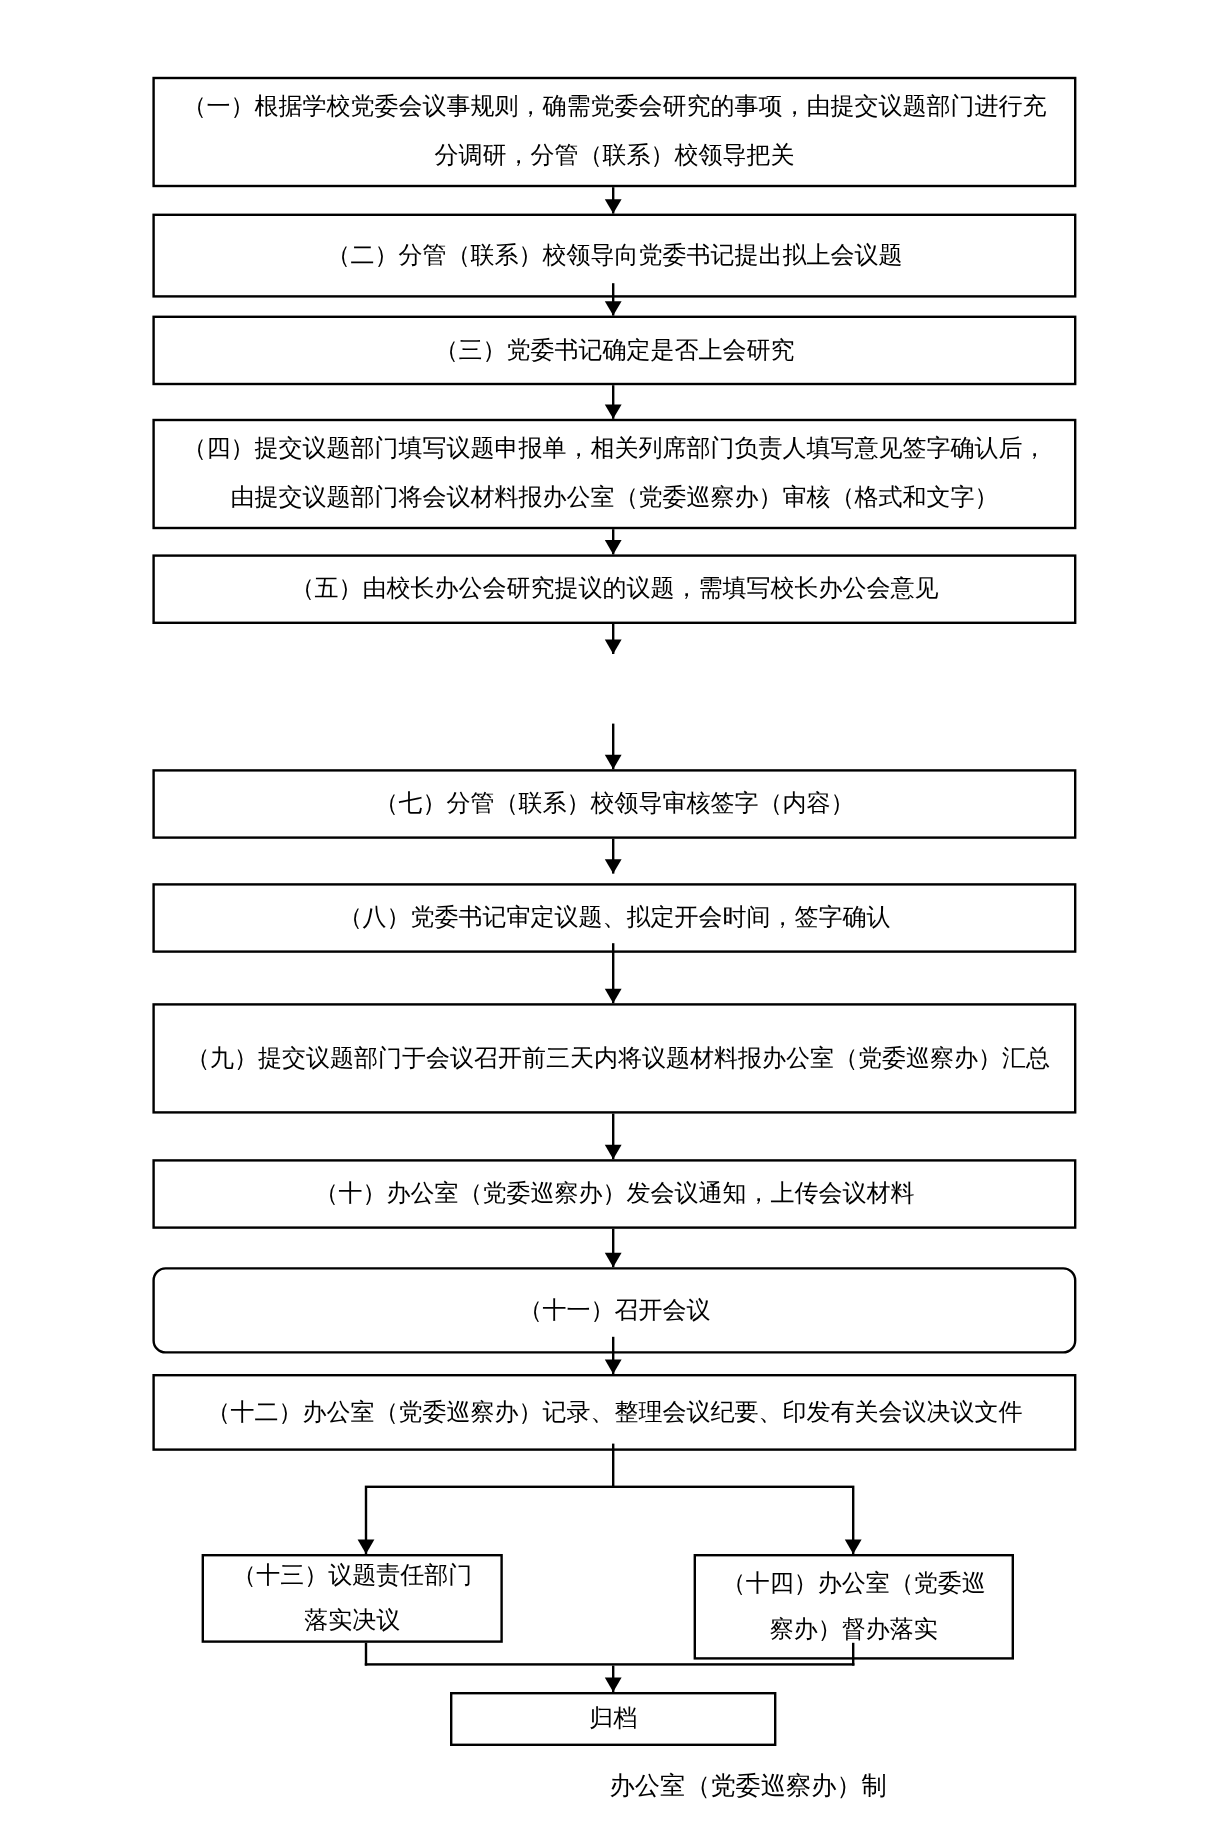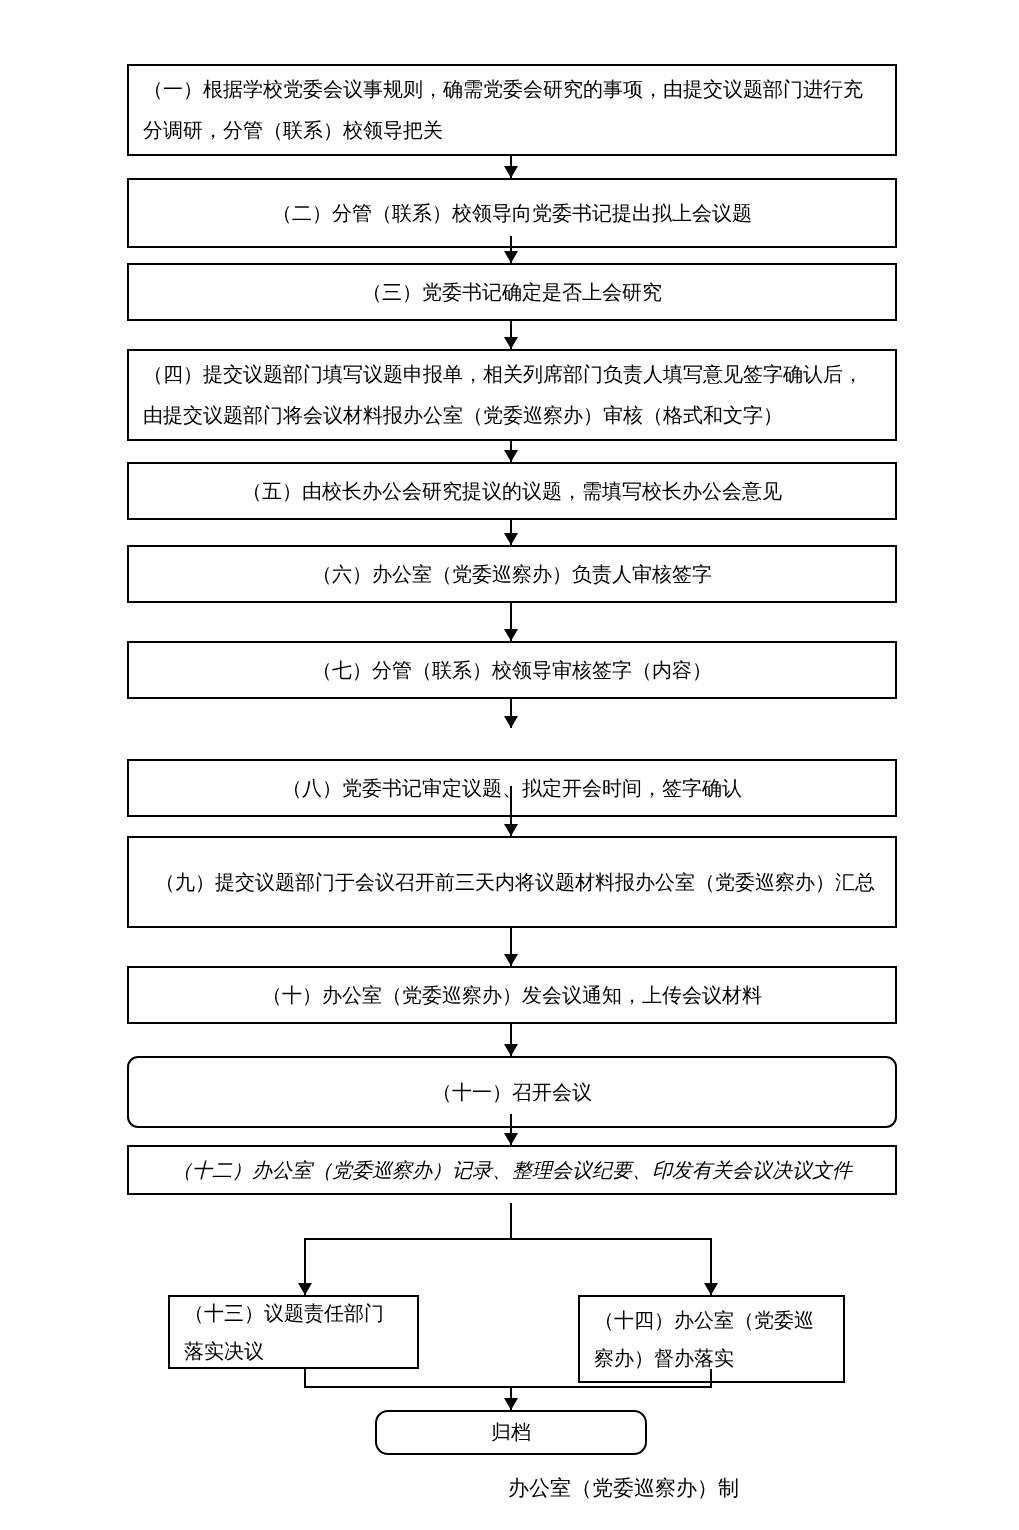--- a/index.html
+++ b/index.html
@@ -13,20 +13,21 @@
     color:#000000;
     overflow:hidden;
   }
   .box {
     position:absolute;
     border:2px solid #000000;
     background:#ffffff;
     display:flex;
     align-items:center;
     justify-content:center;
+    text-align:center;
     font-size:20px;
     line-height:2.05;
     padding:0 14px;
   }
   .main { left:127px; width:770px; }
   .vline { position:absolute; width:2px; background:#000000; }
   .hline { position:absolute; height:2px; background:#000000; }
   .varrow { position:absolute; width:2px; background:#000000; }
   .varrow::after {
     content:"";
@@ -49,27 +50,26 @@
 </head>
 <body>
 
 <div class="canvas">
 
   <div class="box main" style="top:64px;   height:92px;">（一）根据学校党委会议事规则，确需党委会研究的事项，由提交议题部门进行充分调研，分管（联系）校领导把关</div>
   <div class="box main" style="top:178px;  height:70px;">（二）分管（联系）校领导向党委书记提出拟上会议题</div>
   <div class="box main" style="top:263px;  height:58px;">（三）党委书记确定是否上会研究</div>
   <div class="box main" style="top:349px;  height:92px;">（四）提交议题部门填写议题申报单，相关列席部门负责人填写意见签字确认后，由提交议题部门将会议材料报办公室（党委巡察办）审核（格式和文字）</div>
   <div class="box main" style="top:462px;  height:58px;">（五）由校长办公会研究提议的议题，需填写校长办公会意见</div>
-  <div class="box main" style="top:545px;  height:58px;">（六）办公室（党委巡察办）负责人审核签字</div>
   <div class="box main" style="top:641px;  height:58px;">（七）分管（联系）校领导审核签字（内容）</div>
-  <div class="box main" style="top:759px;  height:58px;">（八）党委书记审定议题、拟定开会时间，签字确认</div>
+  <div class="box main" style="top:736px;  height:58px;">（八）党委书记审定议题、拟定开会时间，签字确认</div>
   <div class="box main" style="top:836px;  height:92px;padding-left:20px;">（九）提交议题部门于会议召开前三天内将议题材料报办公室（党委巡察办）汇总</div>
   <div class="box main" style="top:966px;  height:58px;">（十）办公室（党委巡察办）发会议通知，上传会议材料</div>
   <div class="box main" style="top:1056px; height:72px;border-radius:11px;">（十一）召开会议</div>
-  <div class="box main" style="top:1145px; height:50px;font-style:italic;">（十二）办公室（党委巡察办）记录、整理会议纪要、印发有关会议决议文件</div>
+  <div class="box main" style="top:1145px; height:64px;">（十二）办公室（党委巡察办）记录、整理会议纪要、印发有关会议决议文件</div>
 
   <div class="varrow" style="left:510px; top:156px;  height:22px;"></div>
   <div class="varrow" style="left:510px; top:236px;  height:27px;"></div>
   <div class="varrow" style="left:510px; top:321px;  height:28px;"></div>
   <div class="varrow" style="left:510px; top:441px;  height:21px;"></div>
   <div class="varrow" style="left:510px; top:520px;  height:25px;"></div>
   <div class="varrow" style="left:510px; top:603px;  height:38px;"></div>
   <div class="varrow" style="left:510px; top:699px;  height:29px;"></div>
   <div class="varrow" style="left:510px; top:786px;  height:50px;"></div>
   <div class="varrow" style="left:510px; top:928px;  height:38px;"></div>
@@ -82,17 +82,17 @@
   <div class="varrow" style="left:710px; top:1240px; height:55px;"></div>
 
   <div class="box" style="left:168px; top:1295px; width:251px; height:74px; line-height:1.9;font-family:Liberation Serif, serif;">（十三）议题责任部门落实决议</div>
   <div class="box" style="left:578px; top:1295px; width:267px; height:88px; line-height:1.9;">（十四）办公室（党委巡察办）督办落实</div>
 
   <div class="vline" style="left:304px; top:1369px; height:19px;"></div>
   <div class="vline" style="left:710px; top:1369px; height:19px;"></div>
   <div class="hline" style="left:304px; top:1386px; width:408px;"></div>
   <div class="varrow" style="left:510px; top:1388px; height:22px;"></div>
 
-  <div class="box" style="left:375px; top:1410px; width:272px; height:45px;border-radius:13px;">归档</div>
+  <div class="box" style="left:375px; top:1410px; width:272px; height:45px;">归档</div>
 
   <div class="credit">办公室（党委巡察办）制</div>
 
 </div>
 
 </body></html>

